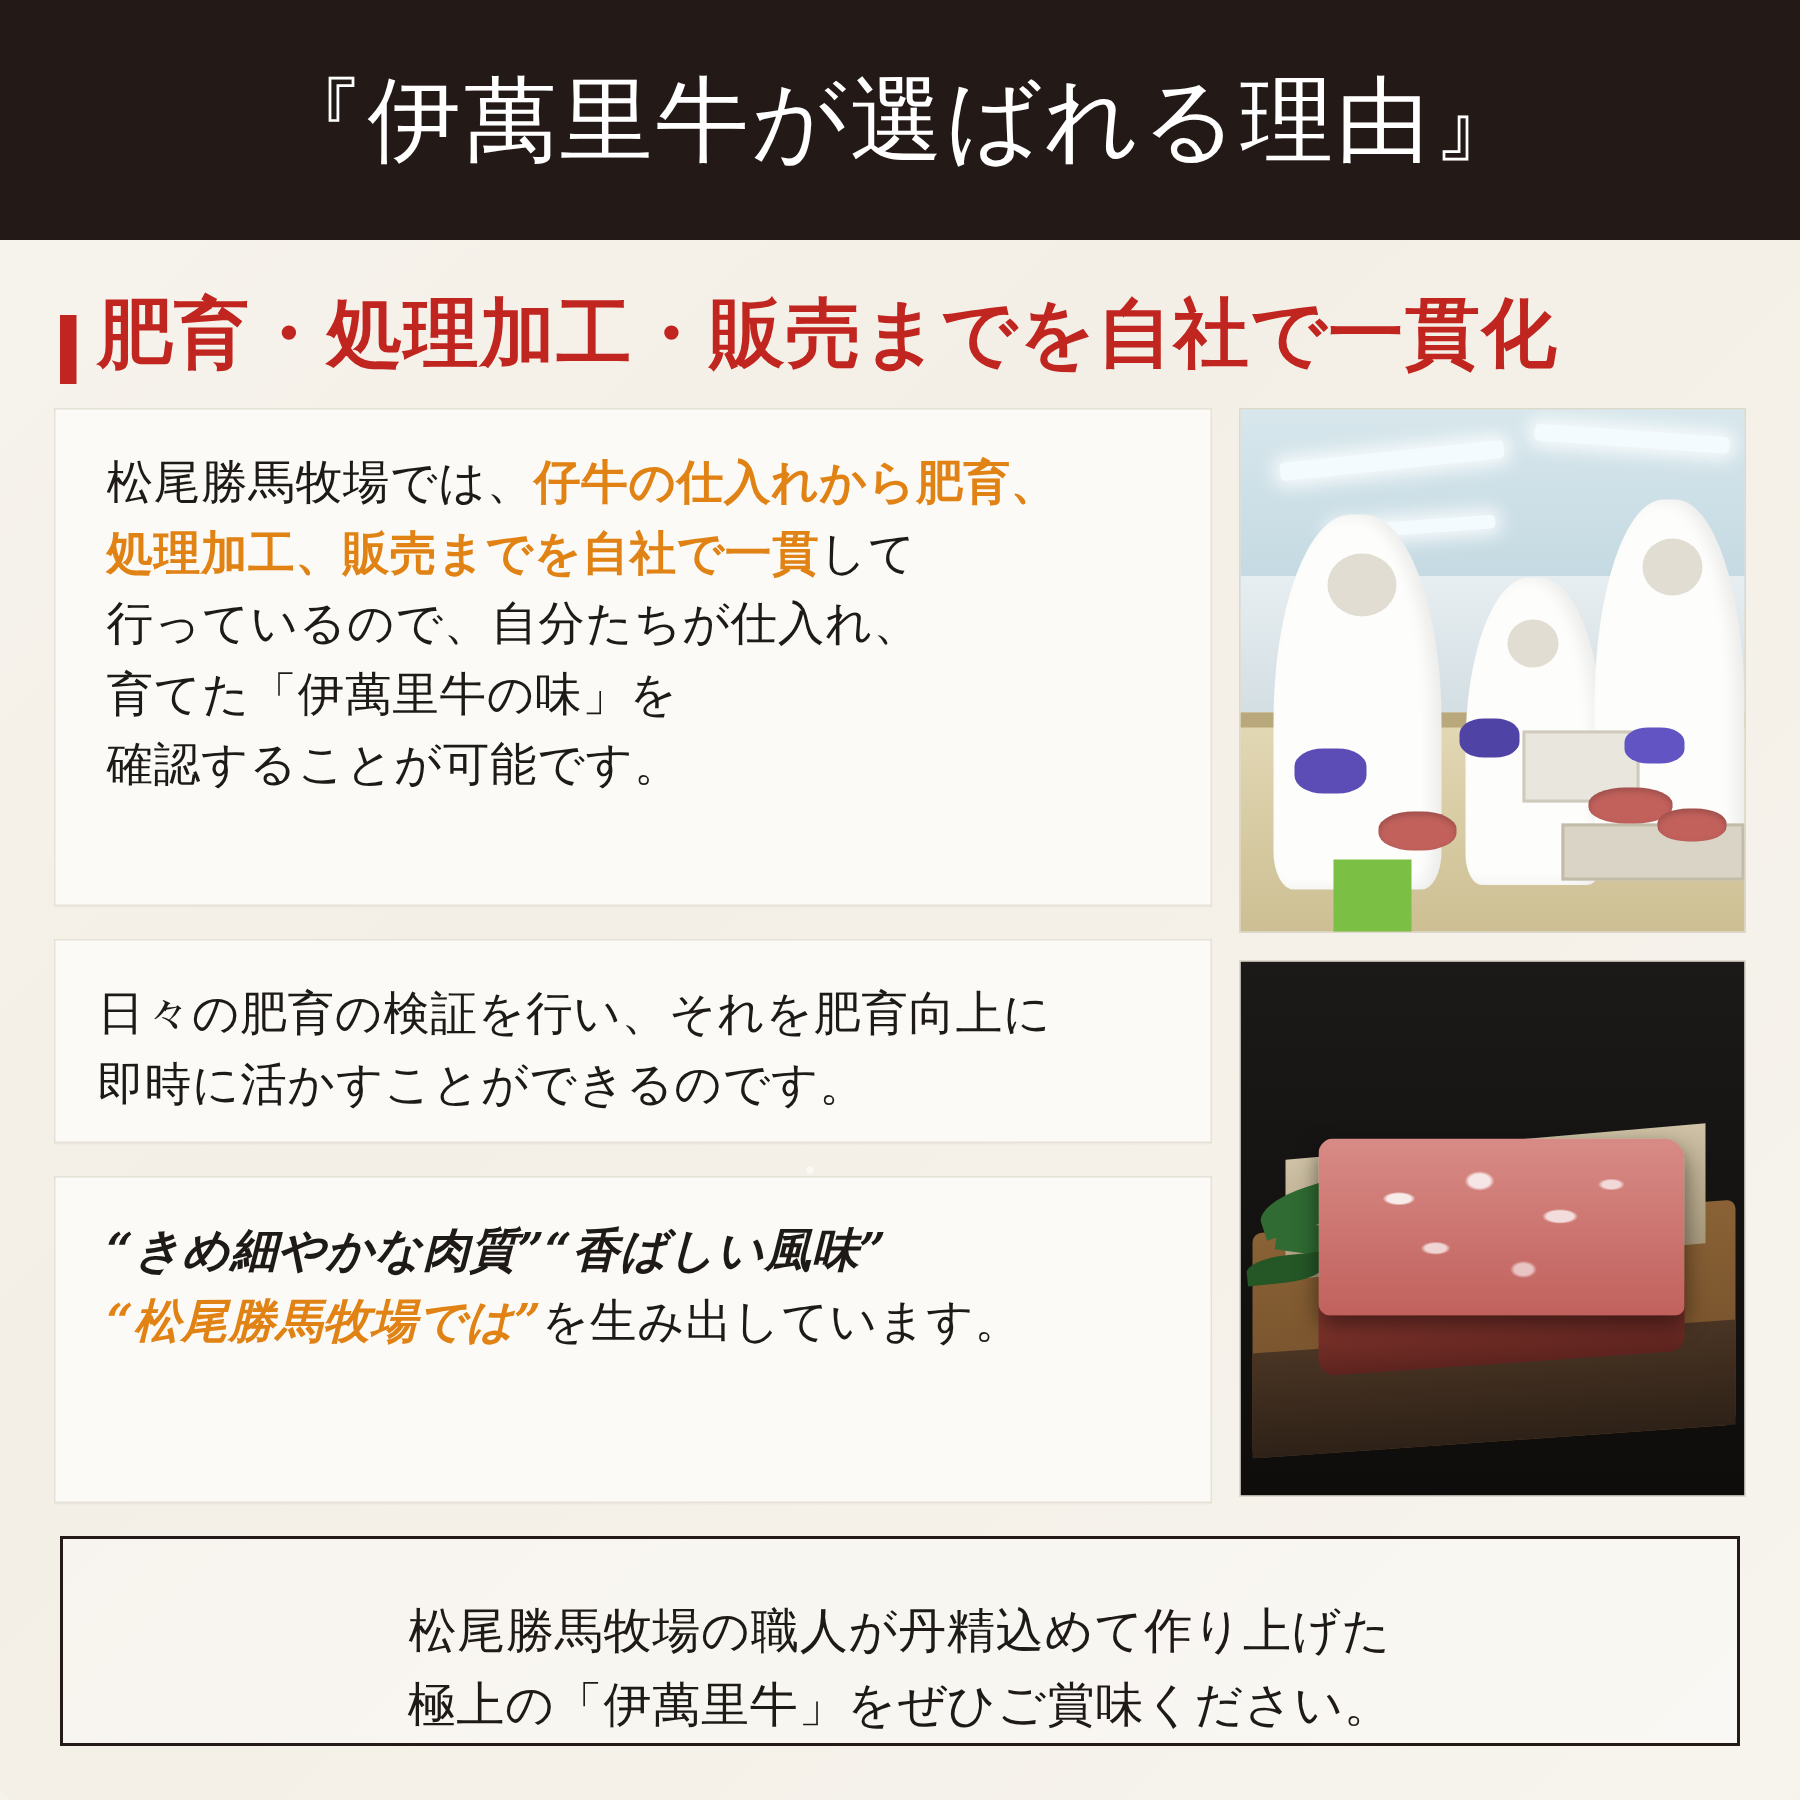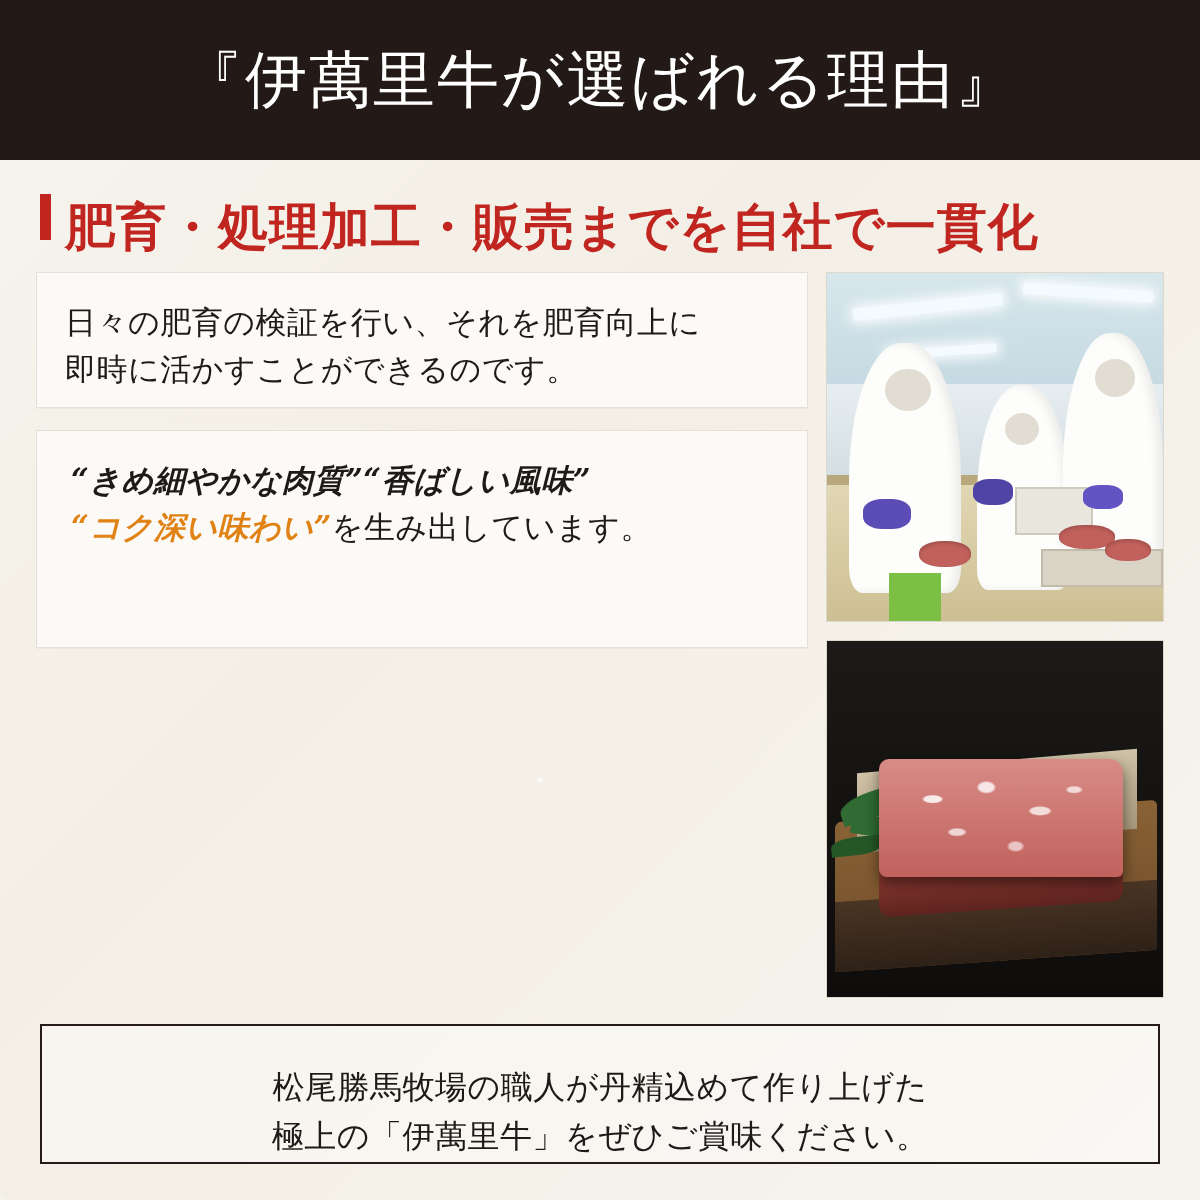--- a/index.html
+++ b/index.html
@@ -42,25 +42,25 @@
     font-size: 62px;
     letter-spacing: 2px;
     font-weight: 400;
     white-space: nowrap;
   }
 
   
   .subhead {
     position: absolute;
     left: 40px;
-    top: 194px;
+    top: 178px;
     width: 1130px;
     height: 78px;
     display: flex;
-    align-items: flex-start;
+    align-items: flex-end;
   }
   .subhead-bar {
     width: 11px;
     height: 46px;
     background: #c0261f;
     margin-right: 14px;
     flex: 0 0 auto;
   }
   .subhead-text {
     color: #c0261f;
@@ -278,30 +278,41 @@
 
   <div class="subhead">
     <div class="subhead-bar"></div>
     <div class="subhead-text">肥育・処理加工・販売までを自社で一貫化</div>
   </div>
 
   <div class="content">
 
     <div class="left-col">
 
+      <div class="card card-1">
+        <p>
+          <span>松尾勝馬牧場では、</span><span class="hl-orange">仔牛の仕入れから肥育、</span>
+        </p>
+        <p>
+          <span class="hl-orange">処理加工、販売までを自社で一貫</span><span>して</span>
+        </p>
+        <p>行っているので、自分たちが仕入れ、</p>
+        <p>育てた「伊萬里牛の味」を</p>
+        <p>確認することが可能です。</p>
+      </div>
 
       <div class="card card-2">
         <p>日々の肥育の検証を行い、それを肥育向上に</p>
         <p>即時に活かすことができるのです。</p>
       </div>
 
       <div class="card card-3">
         <p class="quote-orange">“きめ細やかな肉質”“香ばしい風味”</p>
         <p>
-          <span class="quote-orange">“コク深い味わい”</span><span>を生み出しています。</span>
+          <span class="quote-orange">“松尾勝馬牧場では”</span><span>を生み出しています。</span>
         </p>
       </div>
 
     </div>
 
     <div class="right-col">
 
       <div class="photo photo-top p1">
         <div class="ceiling"></div>
         <div class="light l1"></div>

